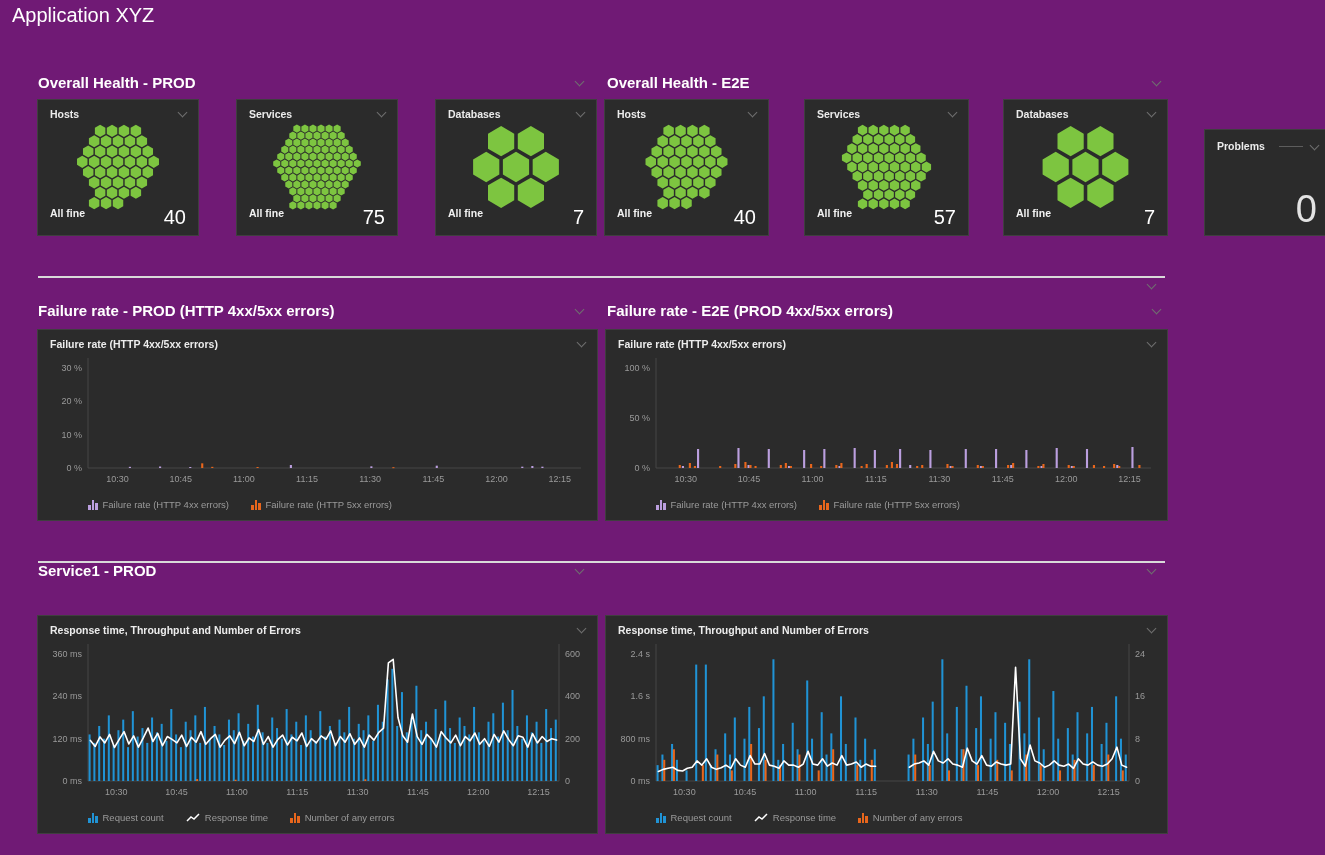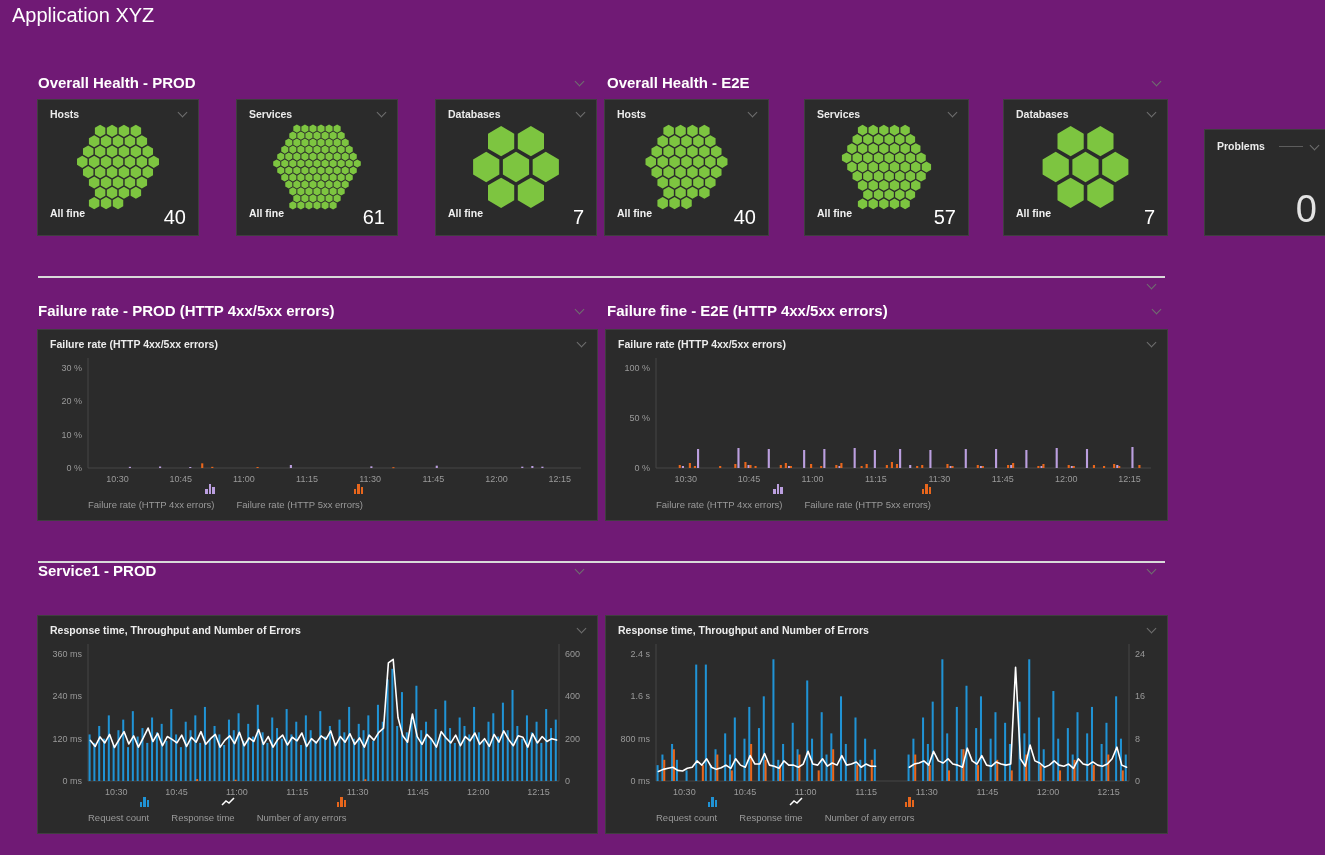--- a/index.html
+++ b/index.html
@@ -30,21 +30,21 @@
   .problems-title { font-size:10.5px; font-weight:bold; color:#ececec; }
   .problems-dash { width:24px; height:1px; background:#5d5d5d; margin-left:14px; }
   .problems-head .chev { margin-left:auto; }
   .problems-value { position:absolute; right:14px; bottom:4px; font-size:38px; font-weight:300; color:#e3e3e3; }
 
   .divider { position:absolute; height:2px; background:#d9d9d9; }
   .divider-chev { position:absolute; }
 
   .chart-svg { position:absolute; left:0; top:0; }
   .legend { position:absolute; left:50px; bottom:10px; display:flex; gap:22px; align-items:center; }
-  .leg-item { display:flex; align-items:flex-end; gap:5px; font-size:9.5px; color:#9a9a9a;flex-direction:column; }
+  .leg-item { display:flex; align-items:flex-end; gap:5px; font-size:9.5px; color:#9a9a9a; }
   .leg-bars { display:flex; align-items:flex-end; gap:1px; height:10px; }
   .leg-bars i { display:block; width:2.5px; }
   text { font-family:"Liberation Sans", sans-serif; }
 </style>
 </head>
 <body>
 
 <div class="page">
   <div class="page-title">Application XYZ</div>
 
@@ -204,21 +204,21 @@
         <polygon points="-51.96,51.20 -44.34,55.60 -44.34,64.40 -51.96,68.80 -59.58,64.40 -59.58,55.60" fill="#7dc540"></polygon>
         <polygon points="-51.96,81.20 -44.34,85.60 -44.34,94.40 -51.96,98.80 -59.58,94.40 -59.58,85.60" fill="#7dc540"></polygon>
         <polygon points="-34.64,81.20 -27.02,85.60 -27.02,94.40 -34.64,98.80 -42.26,94.40 -42.26,85.60" fill="#7dc540"></polygon>
         <polygon points="-17.32,81.20 -9.70,85.60 -9.70,94.40 -17.32,98.80 -24.94,94.40 -24.94,85.60" fill="#7dc540"></polygon>
         <polygon points="0.00,81.20 7.62,85.60 7.62,94.40 0.00,98.80 -7.62,94.40 -7.62,85.60" fill="#7dc540"></polygon>
         <polygon points="17.32,81.20 24.94,85.60 24.94,94.40 17.32,98.80 9.70,94.40 9.70,85.60" fill="#7dc540"></polygon>
         <polygon points="34.64,81.20 42.26,85.60 42.26,94.40 34.64,98.80 27.02,94.40 27.02,85.60" fill="#7dc540"></polygon>
       </svg>
     <div class="tile-foot">
       <span class="tile-status">All fine</span>
-      <span class="tile-count">61</span>
+      <span class="tile-count">75</span>
     </div>
   </div>
   <div class="tile" style="left:435px; top:99px; width:162px; height:137px;">
     <span class="tile-title">Databases</span>
     <span class="chev tile-chev"></span>
     <svg class="hex-svg" preserveAspectRatio="xMidYMid meet" viewBox="-27.32050807568877 -25 54.64101615137754 50">
         <polygon points="0.00,-8.80 7.62,-4.40 7.62,4.40 0.00,8.80 -7.62,4.40 -7.62,-4.40" fill="#7dc540"></polygon>
         <polygon points="-8.66,6.20 -1.04,10.60 -1.04,19.40 -8.66,23.80 -16.28,19.40 -16.28,10.60" fill="#7dc540"></polygon>
         <polygon points="8.66,6.20 16.28,10.60 16.28,19.40 8.66,23.80 1.04,19.40 1.04,10.60" fill="#7dc540"></polygon>
         <polygon points="17.32,-8.80 24.94,-4.40 24.94,4.40 17.32,8.80 9.70,4.40 9.70,-4.40" fill="#7dc540"></polygon>
@@ -376,21 +376,21 @@
   </div>
 
   <div class="divider" style="left:38px; top:276px; width:1127px;"></div>
   <span class="chev divider-chev" style="left:1146px; top:280px;"></span>
 
   <div class="section-header" style="left:38px; top:300px; width:548px;">
     <span class="sh-label">Failure rate - PROD (HTTP 4xx/5xx errors)</span>
     <span class="chev"></span>
   </div>
   <div class="section-header" style="left:607px; top:300px; width:556px;">
-    <span class="sh-label">Failure fine - E2E (HTTP 4xx/5xx errors)</span>
+    <span class="sh-label">Failure rate - E2E (PROD 4xx/5xx errors)</span>
     <span class="chev"></span>
   </div>
 
   <div class="tile" style="left:37px; top:329px; width:561px; height:192px;">
     <span class="tile-title">Failure rate (HTTP 4xx/5xx errors)</span>
     <span class="chev tile-chev"></span>
     <svg class="chart-svg" width="561" height="192" viewBox="0 0 561 192">
         <line x1="50" y1="28" x2="50" y2="138" stroke="#474747" stroke-width="1"></line>
         <line x1="50" y1="138" x2="543" y2="138" stroke="#474747" stroke-width="1"></line>
         <text x="44" y="41" text-anchor="end" font-size="9" fill="#9a9a9a">30 %</text>

